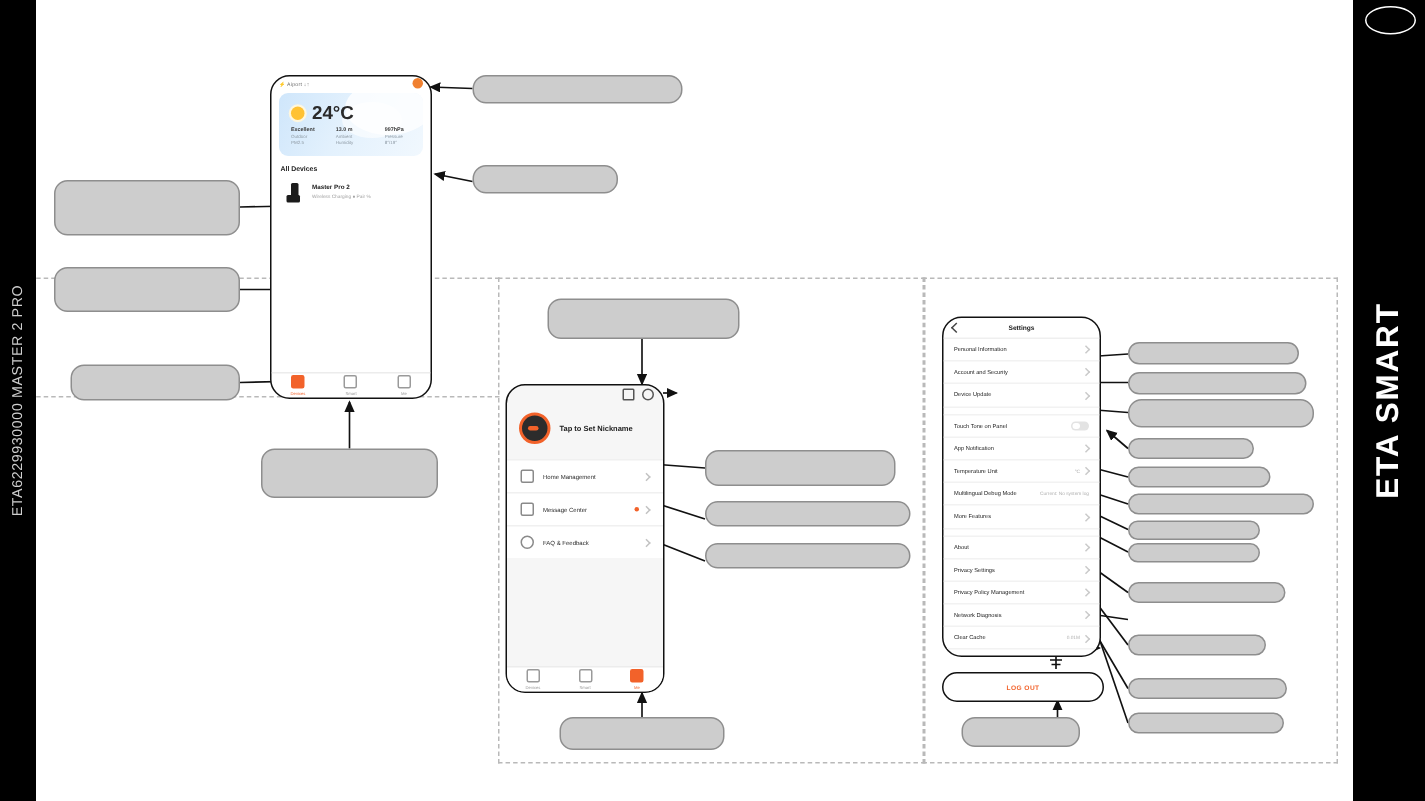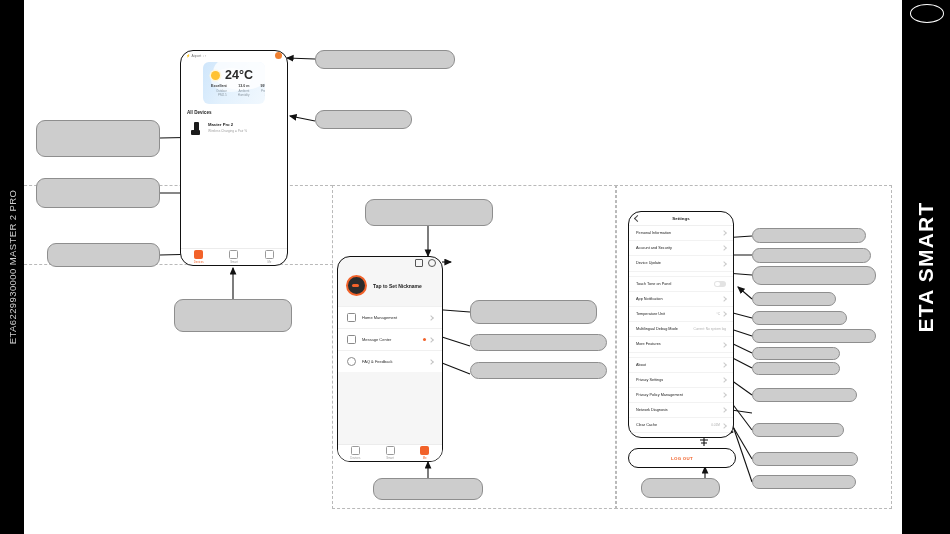--- a/index.html
+++ b/index.html
@@ -46,23 +46,23 @@
   .phone{
     position:absolute;background:#fff;border:1.6px solid #111;border-radius:13px;
     box-sizing:border-box;overflow:hidden;
   }
   .statusbar{height:9px;display:flex;align-items:center;justify-content:space-between;padding:0 5px;}
   .sb-left{font-size:3.4px;color:#6b6b6b;letter-spacing:.2px;}
   .sb-dot{width:7px;height:7px;border-radius:50%;background:#f08030;}
 
   
   .weather{
-    margin:2px 22px 0;height:42px;border-radius:6px;
+    margin:2px 5px 0;height:42px;border-radius:6px;
     background:linear-gradient(115deg,#cfe6fb 0%,#e3f1fd 45%,#f1f8fe 100%);
-    position:relative;overflow:hidden;text-align:right;
+    position:relative;overflow:hidden;
   }
   .cloud{position:absolute;right:-6px;top:-8px;width:58px;height:36px;border-radius:50%;background:rgba(255,255,255,.78);}
   .cloud2{position:absolute;right:14px;top:6px;width:40px;height:24px;border-radius:50%;background:rgba(255,255,255,.6);}
   .sun{position:absolute;left:8px;top:9px;width:9px;height:9px;border-radius:50%;background:#ffc233;box-shadow:0 0 0 1.5px #fff7de;}
   .temp{position:absolute;left:22px;top:6px;font-size:12.5px;font-weight:bold;color:#2a2a2a;}
   .wrow{position:absolute;left:8px;top:22px;right:6px;display:flex;gap:11px;}
   .wcell{display:flex;flex-direction:column;gap:1px;}
   .wcell .k{font-size:3.6px;font-weight:bold;color:#3a3a3a;}
   .wcell .v{font-size:3px;color:#8e9aa4;}
   .secthead{font-size:4.6px;font-weight:bold;color:#222;padding:6px 6px 3px;}

